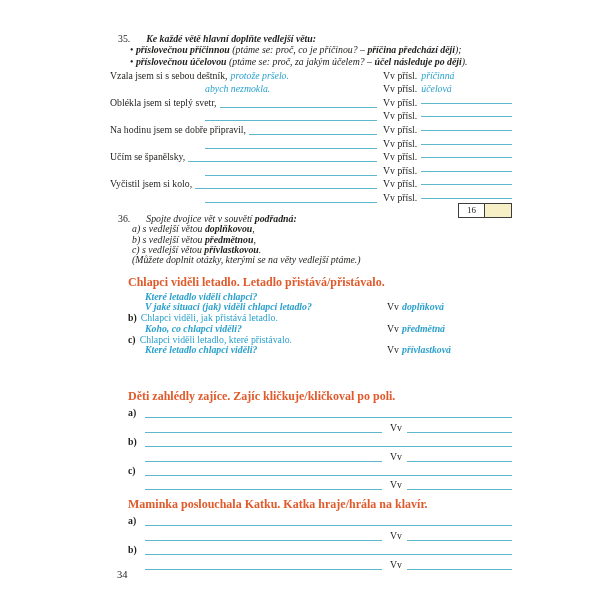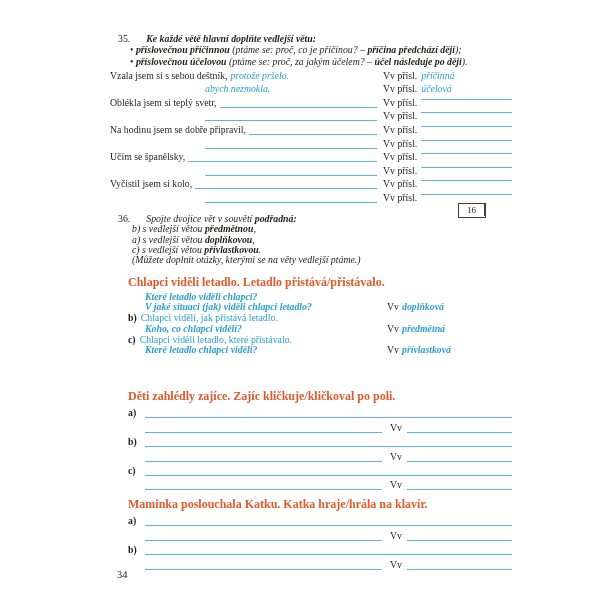--- a/index.html
+++ b/index.html
@@ -16,29 +16,29 @@
 
   
   #ex35-head{position:absolute;left:118px;top:33px;line-height:11.4px;width:400px;}
   .ex-num{margin-right:16px;}
   .bullet{margin-left:12px;}
 
   
   #ex35-rows{position:absolute;left:110px;top:67px;width:402px;}
   .row35{display:flex;align-items:flex-end;height:13.6px;}
   .c-left{width:267px;display:flex;align-items:flex-end;padding-right:6px;}
-  .c-right{flex:1;display:flex;align-items:flex-start;}
+  .c-right{flex:1;display:flex;align-items:center;}
   .sent{white-space:nowrap;margin-right:3px;}
   .ansb{color:var(--blue);font-style:italic;white-space:nowrap;}
   .ind{margin-left:95px;}
   .fill{flex:1;border-bottom:1px solid var(--line);height:2px;}
   .vvl{white-space:nowrap;margin-right:4px;}
 
   
-  #scorebox{position:absolute;left:458px;top:203px;display:flex;border:1px solid #3d3d3d;height:13px;flex-direction:column;}
+  #scorebox{position:absolute;left:458px;top:203px;display:flex;border:1px solid #3d3d3d;height:13px;}
   .sc1{width:25px;background:#fff;border-right:1px solid #3d3d3d;text-align:center;font-size:9px;line-height:12px;}
   .sc2{width:26px;background:var(--scorefill);}
 
   
   #ex36-head{position:absolute;left:118px;top:214px;line-height:10.3px;width:400px;}
   #ex36-head .itm{margin-left:14px;}
 
   
   .block{position:absolute;left:128px;width:384px;}
   #ex36-b1{top:277px;}
@@ -184,22 +184,22 @@
 
   </div>
 
   <div id="scorebox">
     <div class="sc1">16</div>
     <div class="sc2"></div>
   </div>
 
   <div id="ex36-head">
     <div><span class="ex-num">36.</span><span><span class="ri">Spojte dvojice vět v souvětí </span><span class="ri rb">podřadná:</span></span></div>
+    <div class="itm"><span class="ri">a) s vedlejší větou </span><span class="ri rb">doplňkovou</span><span class="ri">,</span></div>
     <div class="itm"><span class="ri">b) s vedlejší větou </span><span class="ri rb">předmětnou</span><span class="ri">,</span></div>
-    <div class="itm"><span class="ri">a) s vedlejší větou </span><span class="ri rb">doplňkovou</span><span class="ri">,</span></div>
     <div class="itm"><span class="ri">c) s vedlejší větou </span><span class="ri rb">přívlastkovou</span><span class="ri">.</span></div>
     <div class="itm"><span class="ri">(Můžete doplnit otázky, kterými se na věty vedlejší ptáme.)</span></div>
   </div>
 
   <div id="ex36-b1" class="block">
     <div class="oh">Chlapci viděli letadlo. Letadlo přistává/přistávalo.</div>
 
     <div class="sub">
       <div class="q">Které letadlo viděli chlapci?</div>
       <div class="q"><span>V jaké situaci (jak) viděli chlapci letadlo?</span><span class="vvtag"><span>Vv</span><span class="va">doplňková</span></span></div>

